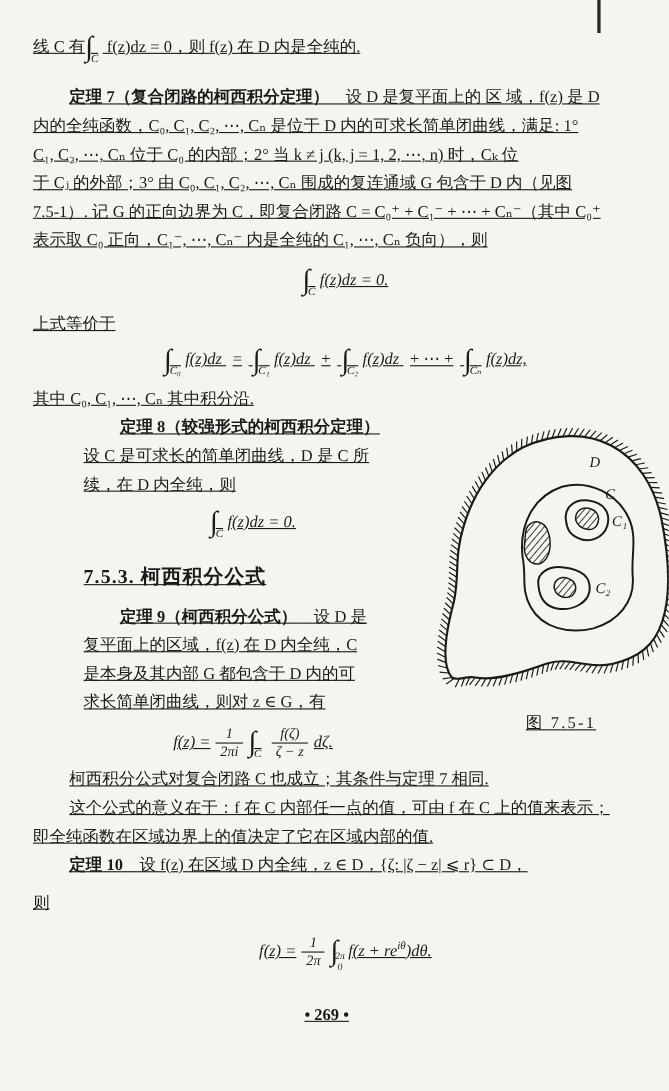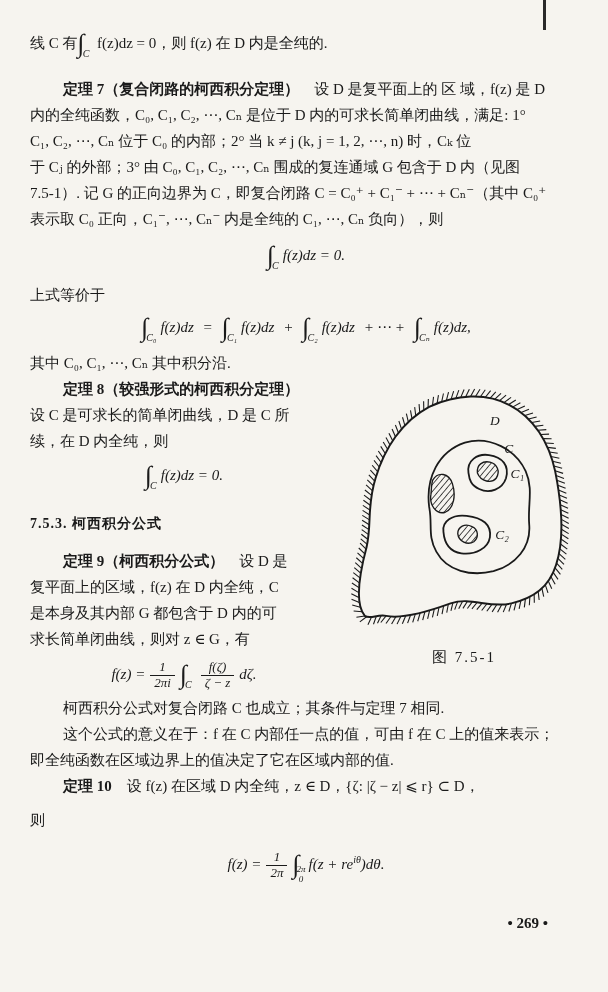--- a/index.html
+++ b/index.html
@@ -4,21 +4,21 @@
 <style>
   * { margin:0; padding:0; box-sizing:border-box; }
   html,body { width:608px; height:992px; }
   body {
     background:#f6f4ef;
     color:#1a1a1a;
     font-family:"Liberation Serif","DejaVu Serif","DejaVu Sans",serif;
     overflow:hidden;
     position:relative;
   }
-  .page { padding:30px 26px 0 30px; font-size:15px; line-height:26px; }
+  .page { padding:30px 10px 0 30px; font-size:15px; line-height:26px;text-decoration:underline; }
   .line { white-space:nowrap; }
   .indent { text-indent:2.2em; }
   .b { font-weight:700; }
   i { font-style:italic; }
   sub { font-size:10px; }
   sup { font-size:10px; }
 
   
   .eq { text-align:center; white-space:nowrap; }
   .eq1 { margin:10px 0 8px; }
@@ -29,29 +29,29 @@
   .int { font-size:26px; font-style:normal; vertical-align:-4px; display:inline-block; }
   .isub { font-size:10px; font-style:italic; vertical-align:sub; position:relative; top:5px; left:-2px; margin-right:2px; }
   .op { margin:0 6px; }
   .frac { display:inline-block; vertical-align:middle; text-align:center; font-size:13px; margin:0 5px; line-height:1.15; }
   .frac .num { display:block; border-bottom:1.4px solid #1a1a1a; padding:0 4px; }
   .frac .den { display:block; padding:0 4px; }
   .lims { display:inline-flex; flex-direction:column; font-size:9px; line-height:10px; vertical-align:-3px; margin-left:-3px; margin-right:3px; font-style:italic; }
   .lims sup, .lims sub { font-size:9px; }
 
   
-  .cols { display:flex; align-items:flex-start; }
+  .cols { display:flex; align-items:flex-start;margin-left:46px; }
   .col-left { width:308px; flex:none; }
   .col-right { flex:1; padding-top:4px; text-align:center; }
-  .section-head { font-weight:700; font-size:14px; line-height:24px; margin:18px 0 12px; letter-spacing:1px; }
+  .section-head { font-weight:700; font-size:18px; line-height:24px; margin:18px 0 12px; letter-spacing:1px; }
   .fig-svg { width:252px; height:auto; overflow:visible; }
   .caption { font-size:15px; margin-top:2px; letter-spacing:2px; }
   .figlabel { font-size:15px; font-style:italic; font-family:"Liberation Serif","DejaVu Serif",serif; fill:#1a1a1a; }
 
-  .pageno { text-align:right; padding:26px 34px 0 0; font-weight:700; font-size:15px; }
+  .pageno { text-align:center; padding:26px 34px 0 0; font-weight:700; font-size:15px; }
   .artifact { position:absolute; left:543px; top:0; width:3px; height:30px; background:#2a2a2a; }
 </style>
 </head>
 <body>
 
 <div class="artifact"></div>
 
 <div class="page">
 
   <div class="line"><span>线 C 有</span><span class="int">∫</span><sub class="isub">C</sub><span> f(z)dz = 0，则 f(z) 在 D 内是全纯的.</span></div>

